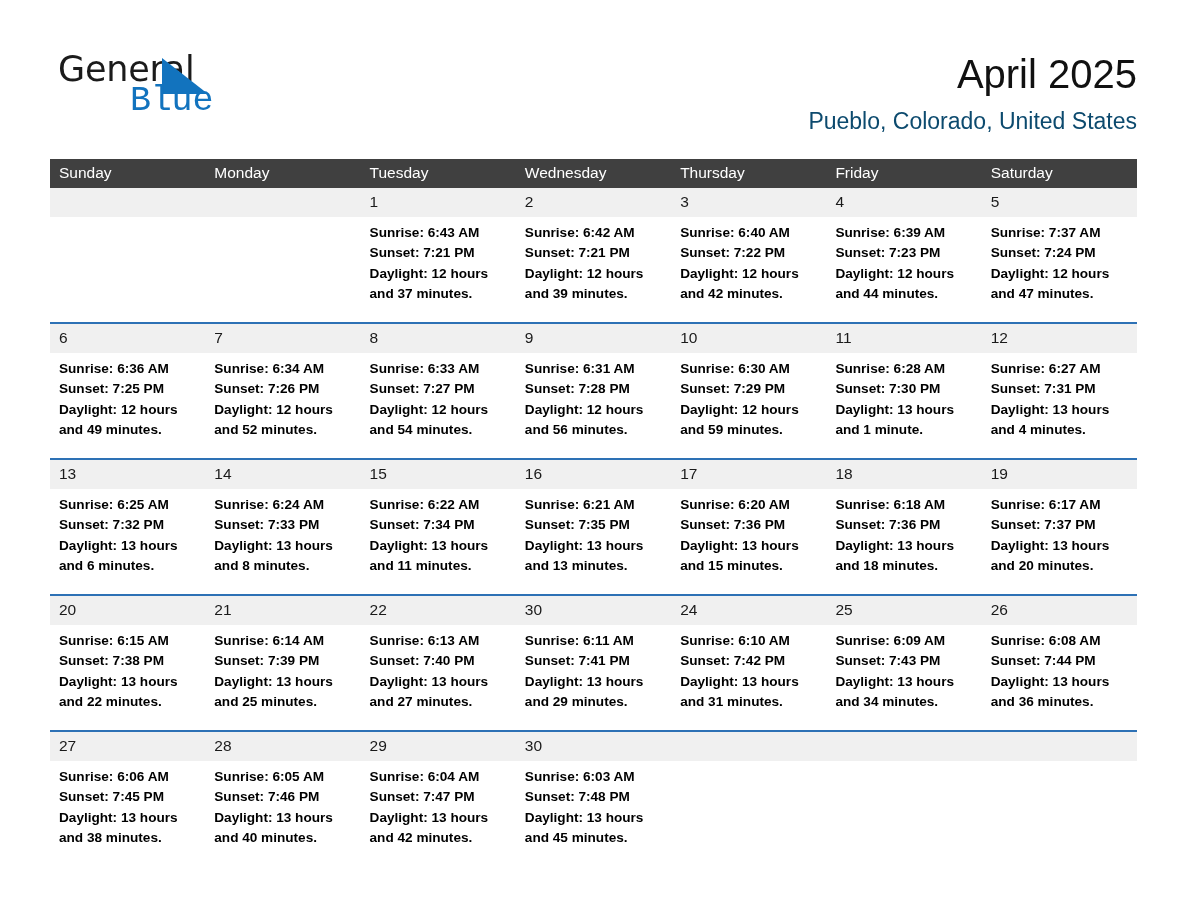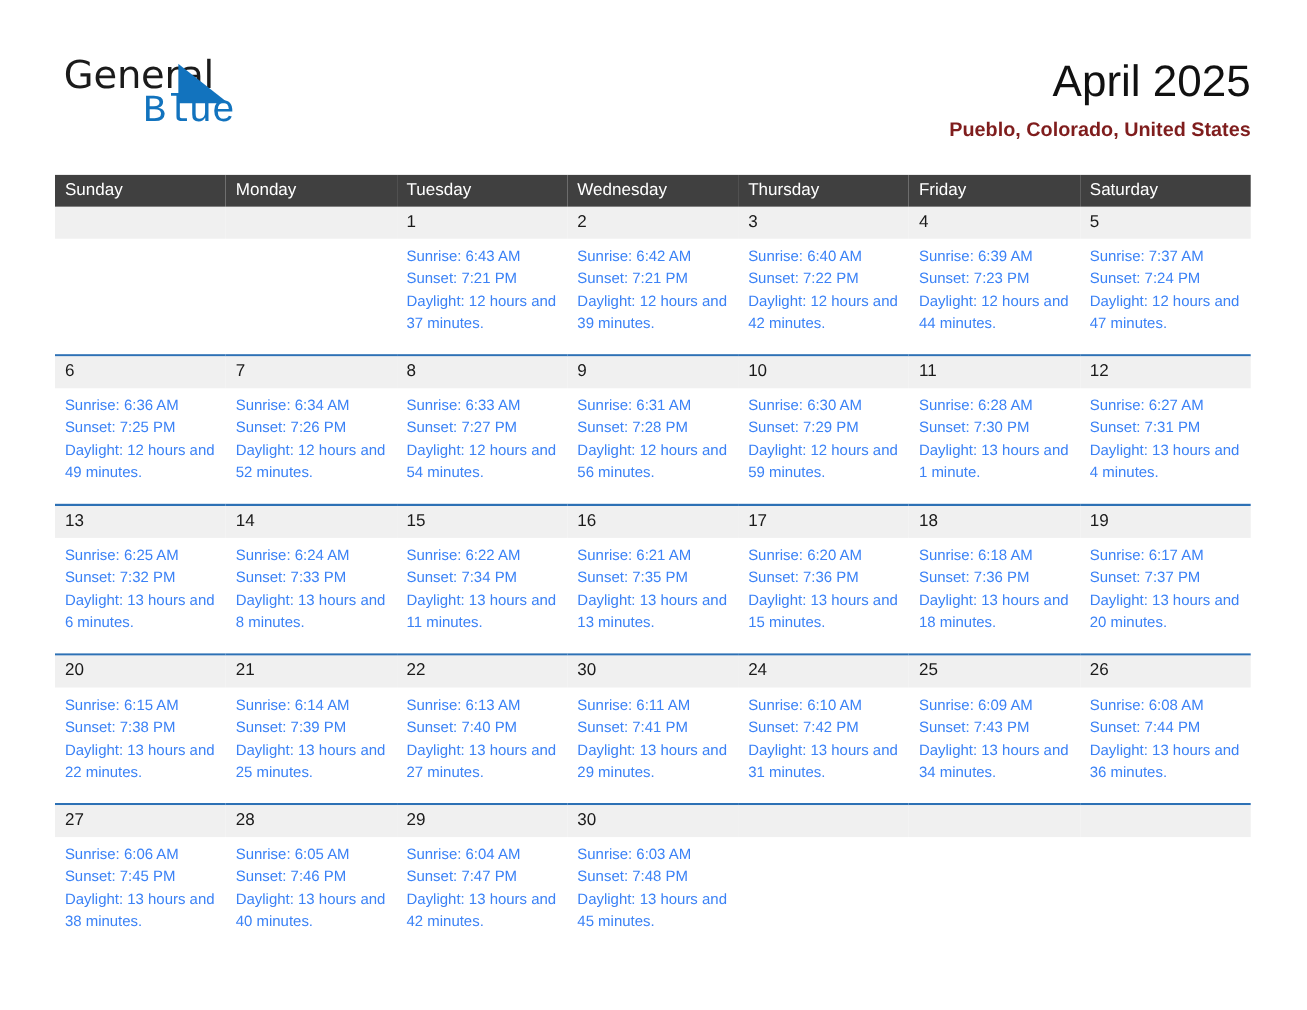--- a/index.html
+++ b/index.html
@@ -76,23 +76,23 @@
   }
   .cal-title {
     font-size: 40px;
     font-weight: 400;
     color: #111111;
     line-height: 1.12;
     white-space: nowrap;
   }
   .cal-subtitle {
     margin-top: 12px;
-    font-size: 18px;
-    font-weight: 700;
-    color: #7f1d1d;
+    font-size: 23px;
+    font-weight: 400;
+    color: #0c4a6e;
     line-height: 1.1;
     white-space: nowrap;
   }
 
   
   .calendar {
     position: absolute;
     left: 50px;
     top: 159px;
     width: 1087px;
@@ -134,21 +134,22 @@
     padding: 5px 0 6px 9px;
     height: 18px;
     line-height: 18px;
     box-sizing: content-box;
   }
 
   .details {
     padding: 6px 8px 0 9px;
     font-size: 13.6px;
     line-height: 20.3px;
-    color: #3b82f6;
+    color: #000000;
+    font-weight: bold;
   }
   .details div { white-space: nowrap; }
   .details .wrap { white-space: normal; }
 </style>
 </head>
 <body>
 
 <div class="page">
 
   <div class="header">

